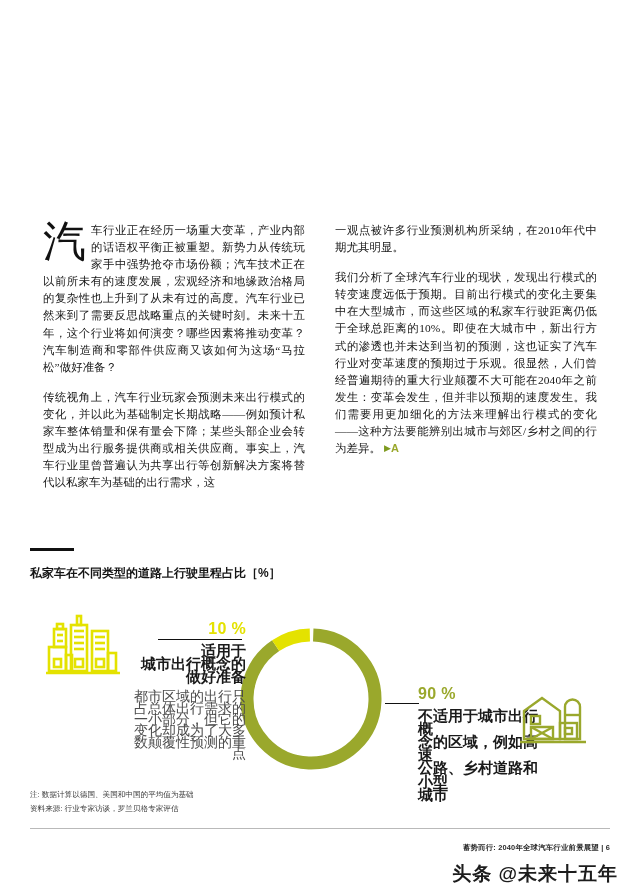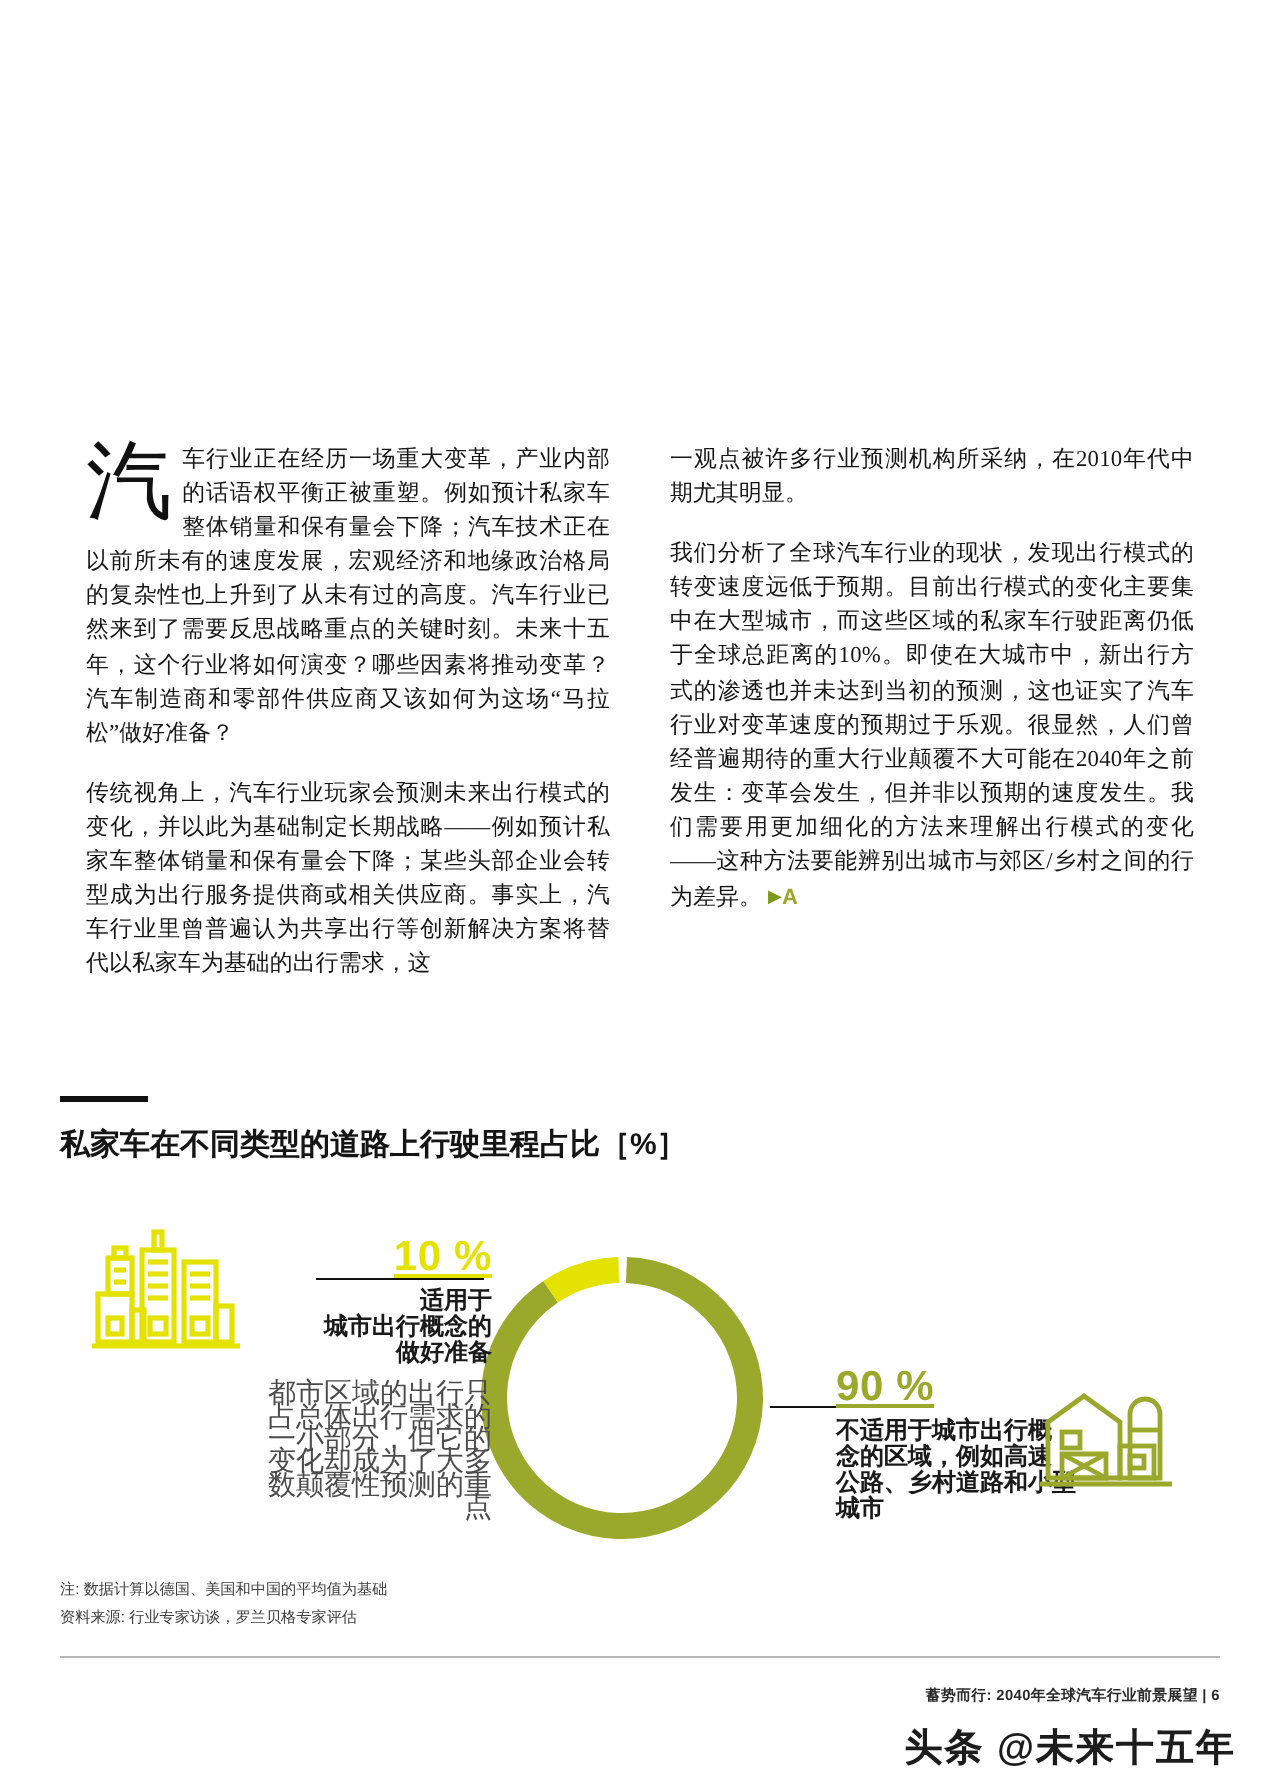--- a/index.html
+++ b/index.html
@@ -98,21 +98,21 @@
     color: #151515;
     letter-spacing: .1px;
     max-width: 420px;
   }
   .exhibit-title .tag {
     color: #9aa82c;
     margin-right: 5px;
   }
   .exhibit-subtitle {
     font-family: "Liberation Sans", "DejaVu Sans", sans-serif;
-    font-size: 15px;
+    font-size: 12px;
     font-weight: bold;
     line-height: 16px;
     color: #151515;
     margin-top: 1px;
   }
 
   
   .chart-area {
     position: relative;
     height: 200px;
@@ -168,31 +168,30 @@
   }
   .callout-right {
     position: absolute;
     left: 388px;
     top: 90px;
     width: 120px;
     text-align: left;
     font-family: "Liberation Sans", "DejaVu Sans", sans-serif;
   }
   .pct {
-    font-size: 21px;
+    font-size: 16px;
     font-weight: bold;
     line-height: 22px;
     letter-spacing: .3px;
-    text-decoration: underline;
   }
   .pct-yellow { color: #e4e200; }
   .pct-olive  { color: #9aa82c; }
 
   .callout-desc {
-    font-size: 12px;
+    font-size: 15px;
     font-weight: bold;
     line-height: 13.2px;
     color: #1a1a1a;
     margin-top: 4px;
   }
 
   .callout-note {
     font-size: 14px;
     line-height: 11.4px;
     color: #4c4c4c;
@@ -243,21 +242,21 @@
   }
 </style>
 </head>
 <body>
 
 <div class="page">
 
   <div class="article">
 
     <div class="col">
-      <p class="dropcap-para"><span class="dropcap">汽</span><span>车行业正在经历一场重大变革，产业内部的话语权平衡正被重塑。例如预计私家车整体销量和保有量会下降；汽车技术正在以前所未有的速度发展，宏观经济和地缘政治格局的复杂性也上升到了从未有过的高度。汽车行业已然来到了需要反思战略重点的关键时刻。未来十五年，这个行业将如何演变？哪些因素将推动变革？汽车制造商和零部件供应商又该如何为这场“马拉松”做好准备？</span></p>
+      <p class="dropcap-para"><span class="dropcap">汽</span><span>车行业正在经历一场重大变革，产业内部的话语权平衡正被重塑。新势力从传统玩家手中强势抢夺市场份额；汽车技术正在以前所未有的速度发展，宏观经济和地缘政治格局的复杂性也上升到了从未有过的高度。汽车行业已然来到了需要反思战略重点的关键时刻。未来十五年，这个行业将如何演变？哪些因素将推动变革？汽车制造商和零部件供应商又该如何为这场“马拉松”做好准备？</span></p>
       <p>传统视角上，汽车行业玩家会预测未来出行模式的变化，并以此为基础制定长期战略——例如预计私家车整体销量和保有量会下降；某些头部企业会转型成为出行服务提供商或相关供应商。事实上，汽车行业里曾普遍认为共享出行等创新解决方案将替代以私家车为基础的出行需求，这</p>
     </div>
 
     <div class="col">
       <p>一观点被许多行业预测机构所采纳，在2010年代中期尤其明显。</p>
       <p><span>我们分析了全球汽车行业的现状，发现出行模式的转变速度远低于预期。目前出行模式的变化主要集中在大型城市，而这些区域的私家车行驶距离仍低于全球总距离的10%。即使在大城市中，新出行方式的渗透也并未达到当初的预测，这也证实了汽车行业对变革速度的预期过于乐观。很显然，人们曾经普遍期待的重大行业颠覆不大可能在2040年之前发生：变革会发生，但并非以预期的速度发生。我们需要用更加细化的方法来理解出行模式的变化——这种方法要能辨别出城市与郊区/乡村之间的行为差异。</span><span class="marker"><span class="tri">▶</span><span class="ltr">A</span></span></p>
     </div>
 
   </div>
 

